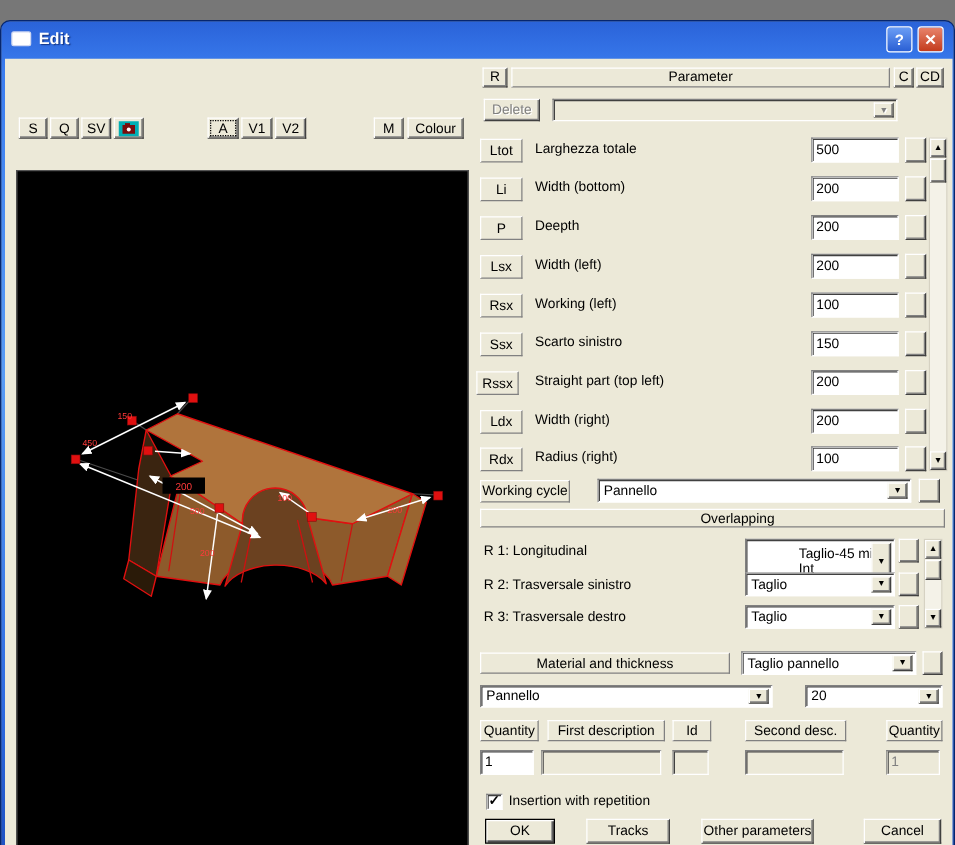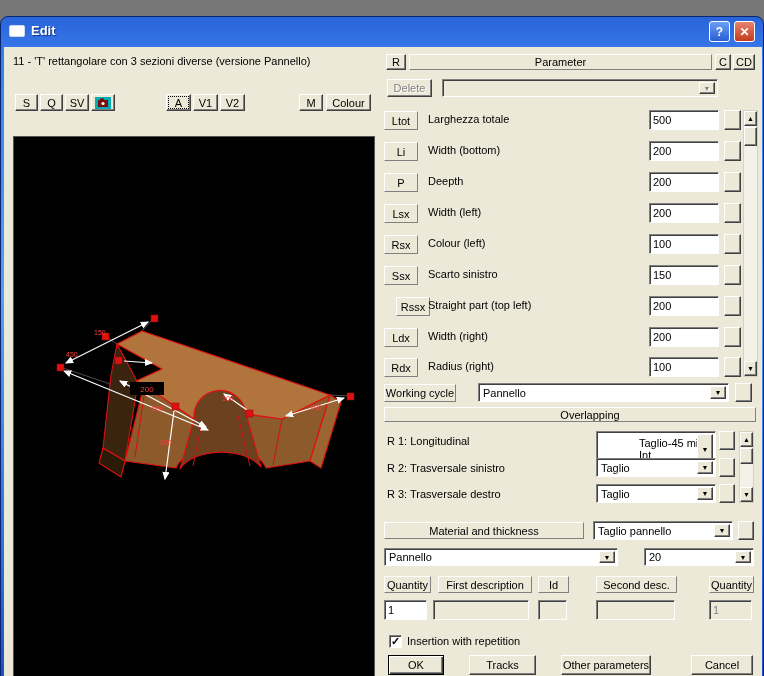--- a/index.html
+++ b/index.html
@@ -53,21 +53,20 @@
     <div class="capbtn abs" id="helpbtn" style="right:33px;top:4px;">
       <span>?</span>
     </div>
     <div class="capbtn abs" id="closebtn" style="right:8px;top:4px;">
       <span>✕</span>
     </div>
   </div>
 
   <div id="client"></div>
 
-  <div class="abs txt" style="left:12px;top:38px;">11 - 'T' rettangolare con 3 sezioni diverse (versione Pannello)</div>
 
   <div class="btn3d abs" style="left:14px;top:77px;width:23px;height:17px;">
       <span>S</span>
     </div>
   <div class="btn3d abs" style="left:39px;top:77px;width:23px;height:17px;">
       <span>Q</span>
     </div>
   <div class="btn3d abs" style="left:64px;top:77px;width:24px;height:17px;">
       <span>SV</span>
     </div>
@@ -205,32 +204,32 @@
   <div class="flatbox abs" style="left:383px;top:187px;width:34px;height:19px;">
       <span>Lsx</span>
     </div>
   <div class="abs txt" style="left:427px;top:189px;">Width (left)</div>
   <input class="sunken abs" style="left: 648px; top: 186px; width: 70px; height: 20px;" value="200">
   <div class="btn3d abs" style="left:723px;top:186px;width:17px;height:20px;"></div>
 
   <div class="flatbox abs" style="left:383px;top:218px;width:34px;height:19px;">
       <span>Rsx</span>
     </div>
-  <div class="abs txt" style="left:427px;top:220px;">Colour (left)</div>
+  <div class="abs txt" style="left:427px;top:220px;">Working (left)</div>
   <input class="sunken abs" style="left: 648px; top: 217px; width: 70px; height: 20px;" value="100">
   <div class="btn3d abs" style="left:723px;top:217px;width:17px;height:20px;"></div>
 
   <div class="flatbox abs" style="left:383px;top:249px;width:34px;height:19px;">
       <span>Ssx</span>
     </div>
   <div class="abs txt" style="left:427px;top:251px;">Scarto sinistro</div>
   <input class="sunken abs" style="left: 648px; top: 248px; width: 70px; height: 20px;" value="150">
   <div class="btn3d abs" style="left:723px;top:248px;width:17px;height:20px;"></div>
 
-  <div class="flatbox abs" style="left:395px;top:280px;width:34px;height:19px;">
+  <div class="flatbox abs" style="left:380px;top:280px;width:34px;height:19px;">
       <span>Rssx</span>
     </div>
   <div class="abs txt" style="left:427px;top:282px;">Straight part (top left)</div>
   <input class="sunken abs" style="left: 648px; top: 279px; width: 70px; height: 20px;" value="200">
   <div class="btn3d abs" style="left:723px;top:279px;width:17px;height:20px;"></div>
 
   <div class="flatbox abs" style="left:383px;top:311px;width:34px;height:19px;">
       <span>Ldx</span>
     </div>
   <div class="abs txt" style="left:427px;top:313px;">Width (right)</div>

